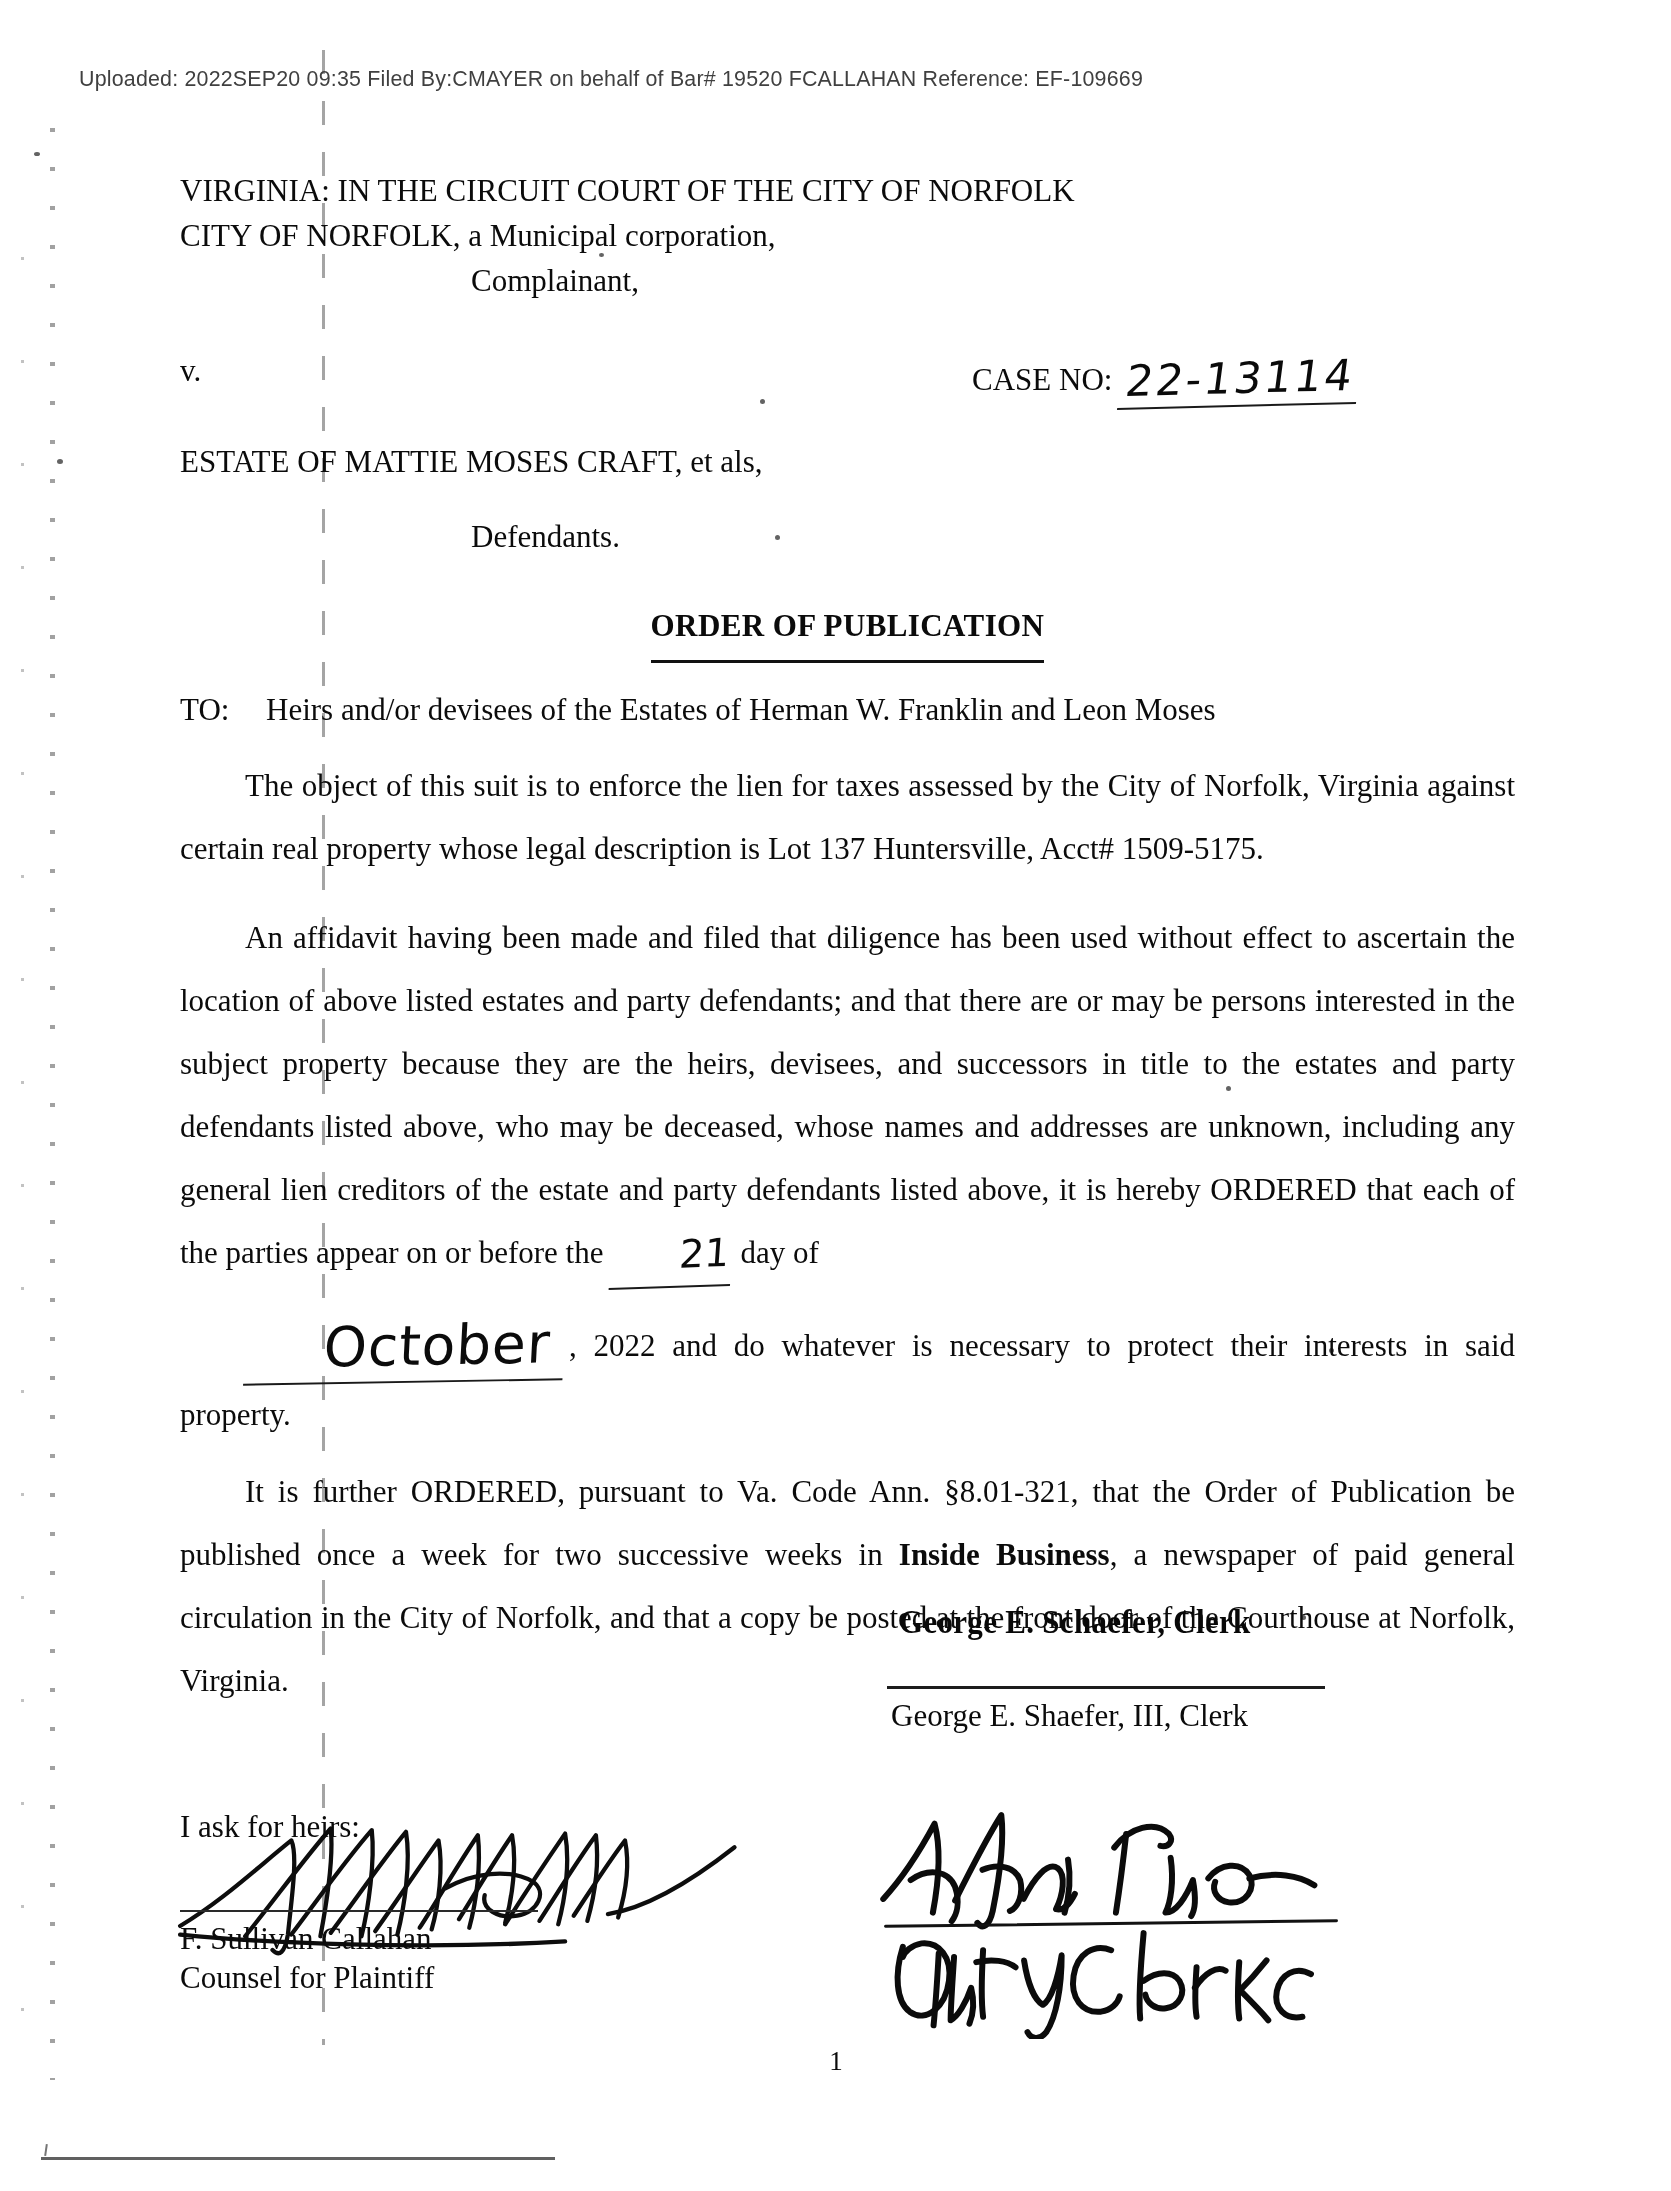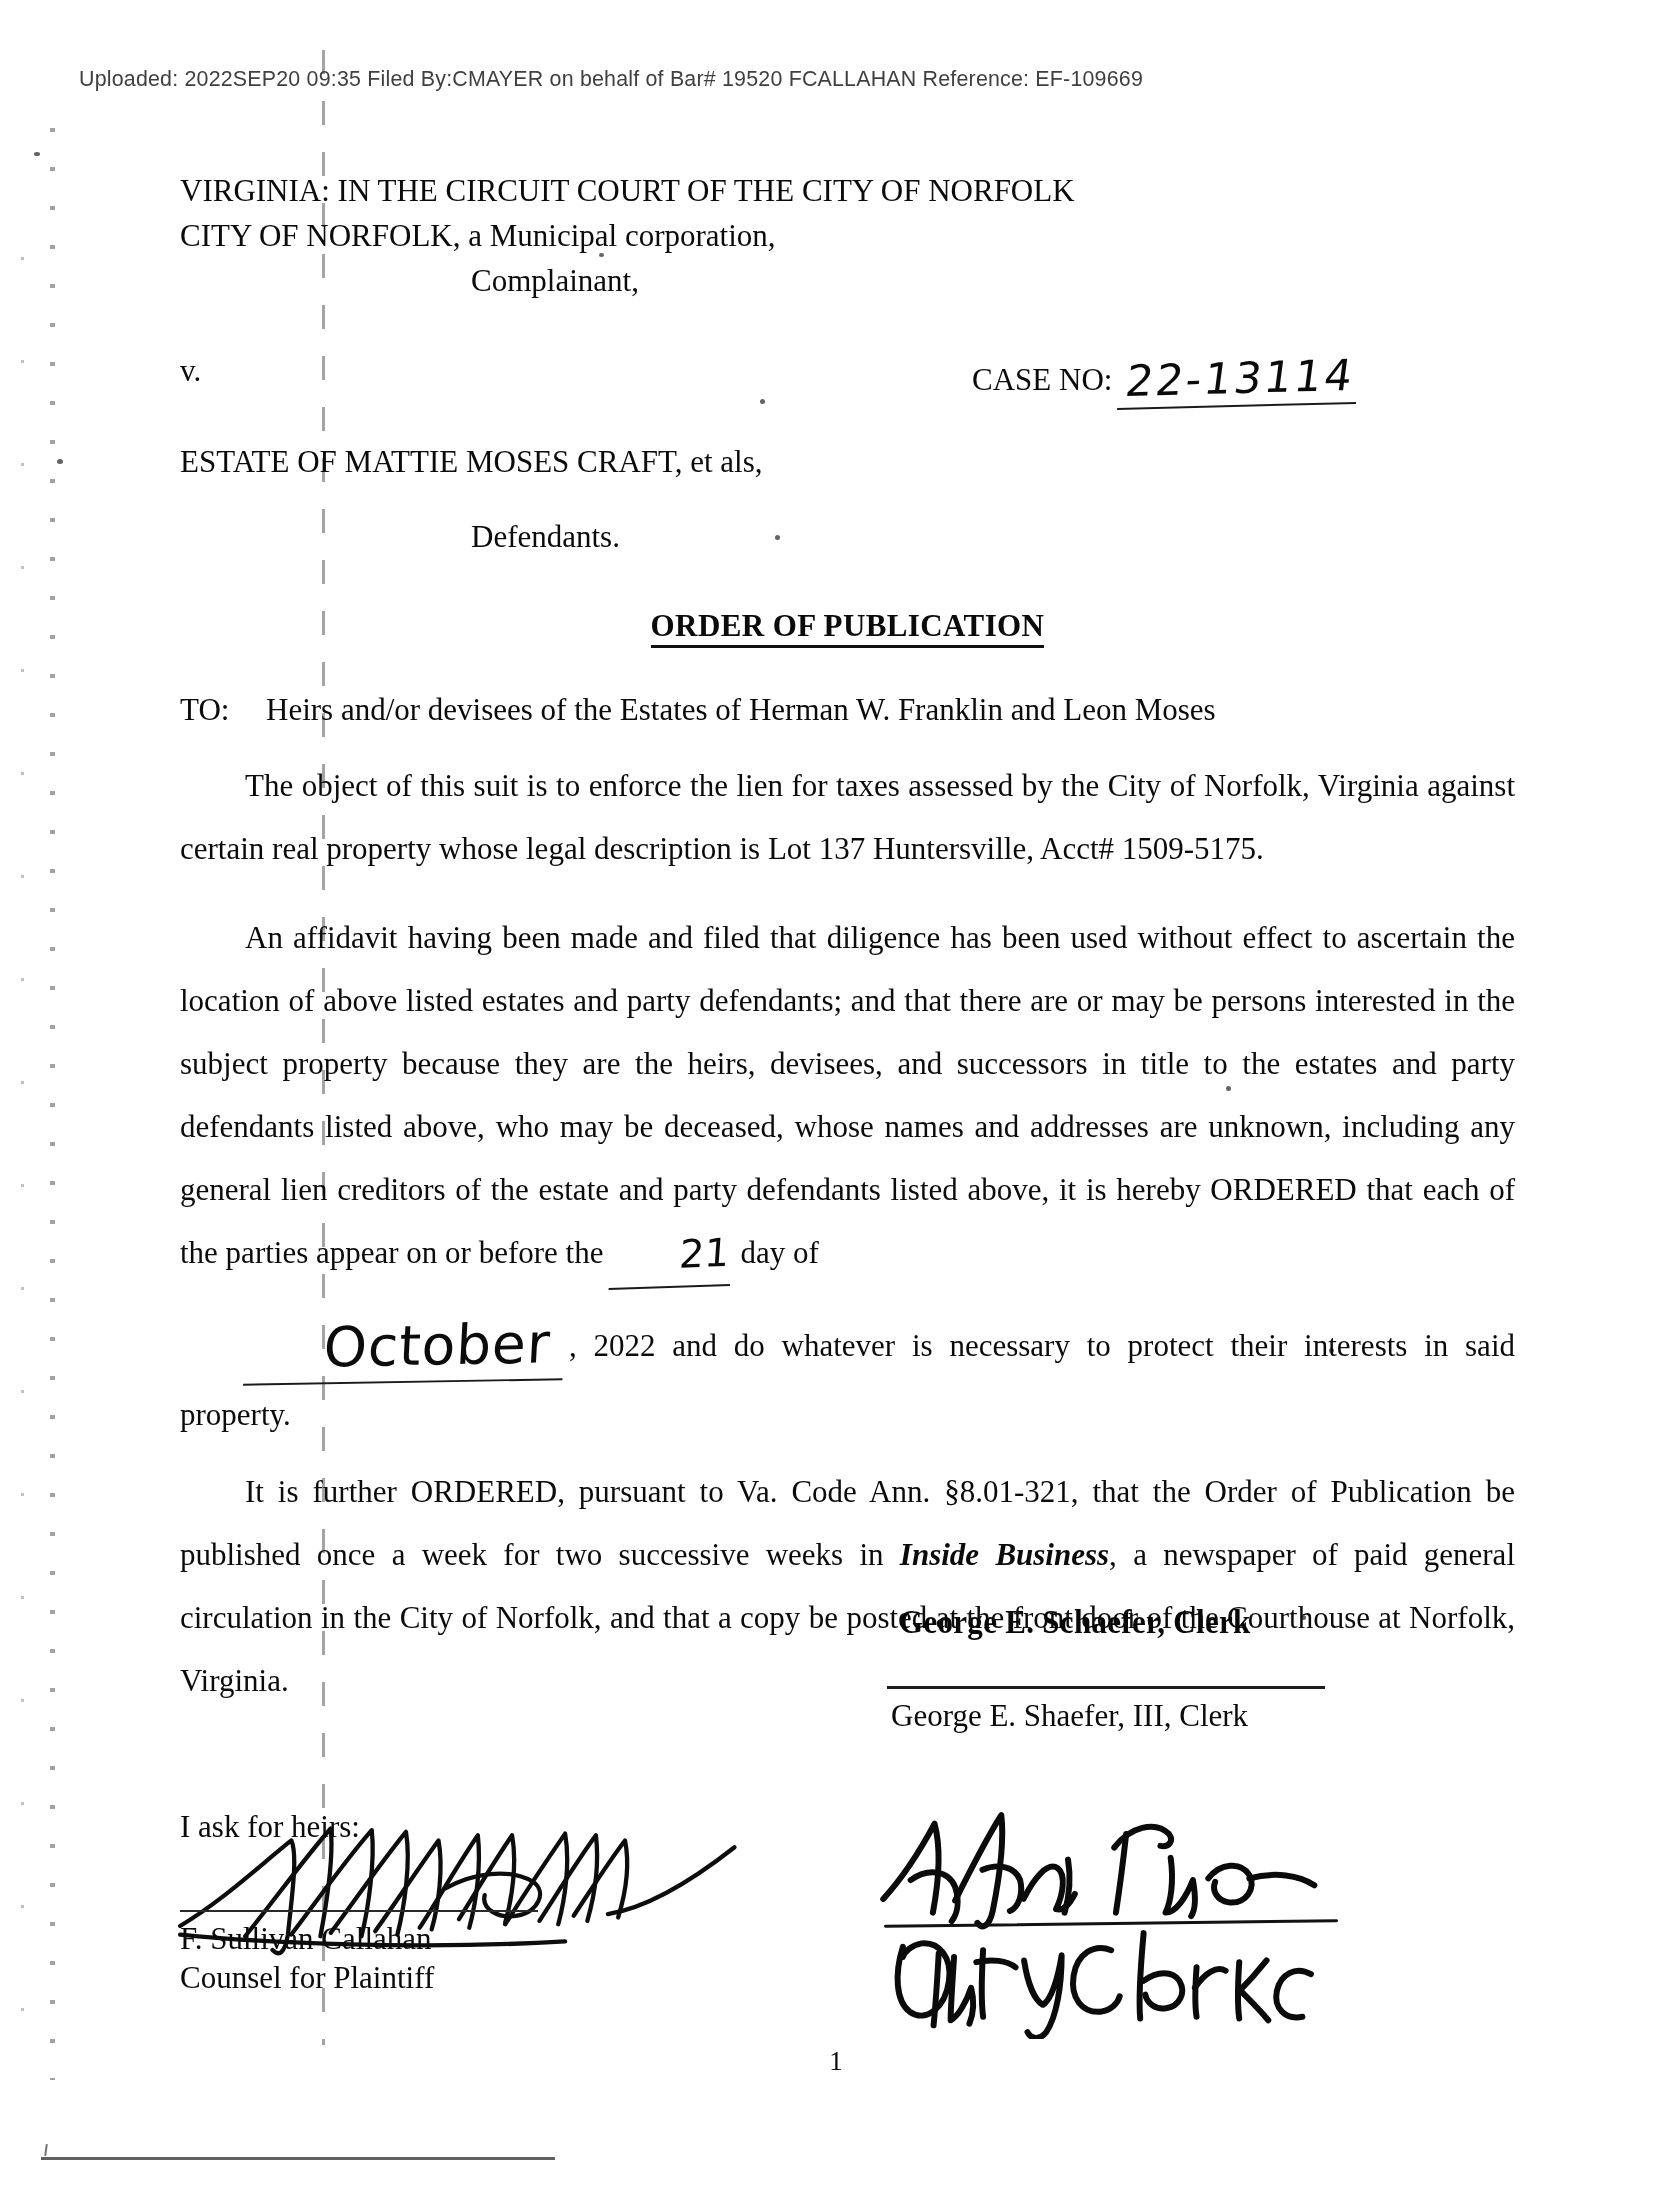--- a/index.html
+++ b/index.html
@@ -147,21 +147,21 @@
 
   .doc-title {
     margin-top: 53px;
     text-align: center;
     font-size: 31px;
     font-weight: bold;
     letter-spacing: 0.4px;
   }
   .doc-title span {
     border-bottom: 3.4px solid #111;
-    padding-bottom: 2px;
+    padding-bottom: 17px;
   }
 
   .to-row {
     margin-top: 48px;
     font-size: 31px;
     white-space: nowrap;
   }
   .to-row .to-label { display: inline-block; width: 86px; }
 
   p.body {
@@ -271,21 +271,21 @@
 
   .page-number {
     position: absolute;
     left: 0;
     top: 2046px;
     width: 1672px;
     text-align: center;
     font-size: 27px;
   }
 
-  .bold-italic { font-weight: bold; font-style: italic; }
+  .bold-italic { font-weight: bold; }
 </style>
 </head>
 <body>
 
 <div class="page">
 
   <div class="fold-line"></div>
   <div class="margin-dashes"></div>
   <div class="margin-dashes2"></div>
   <div class="bottom-rule"></div>

